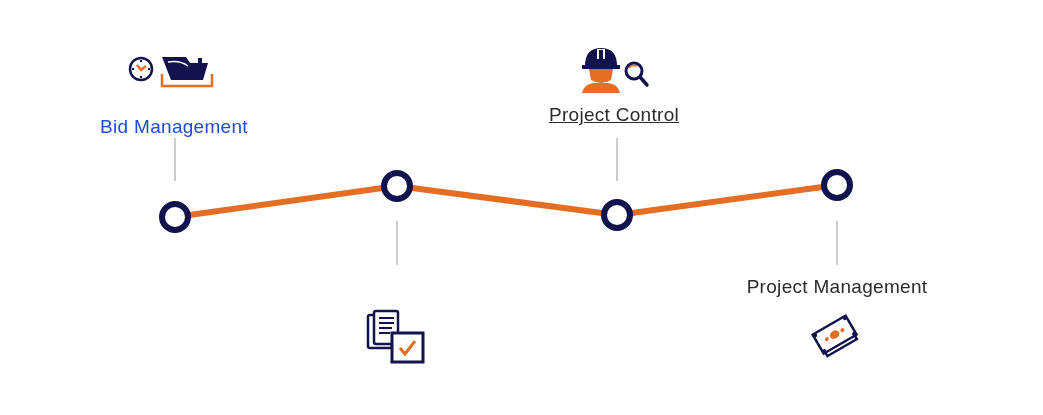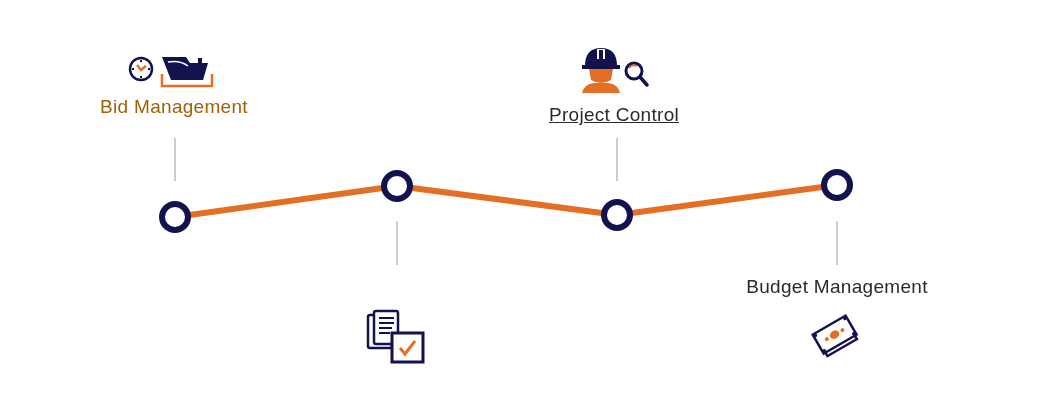--- a/index.html
+++ b/index.html
@@ -71,16 +71,16 @@
       <ellipse cx="-1" cy="-1" rx="5" ry="4" fill="#E36E24"></ellipse>
       <circle cx="-10" cy="-1" r="2" fill="#E36E24"></circle>
       <circle cx="8" cy="-1" r="2" fill="#E36E24"></circle>
       <circle cx="-18" cy="-10" r="1.8" fill="#12124F"></circle>
       <circle cx="16" cy="-10" r="1.8" fill="#12124F"></circle>
       <circle cx="-18" cy="8" r="1.8" fill="#12124F"></circle>
       <circle cx="16" cy="8" r="1.8" fill="#12124F"></circle>
     </g>
   </svg>
 
-  <div class="label" style="left: 174px; top: 96px; color: #a16207;">Bid Management</div>
+  <div class="label" style="left: 174px; top: 116px; color: #1d4ed8;">Bid Management</div>
   <div class="label" style="left: 614px; top: 104px; color: rgb(43, 43, 43); text-decoration: underline;">Project Control</div>
-  <div class="label" style="left: 837px; top: 276px; color: rgb(43, 43, 43);">Budget Management</div>
+  <div class="label" style="left: 837px; top: 276px; color: rgb(43, 43, 43);">Project Management</div>
 </div>
 
 </body></html>

